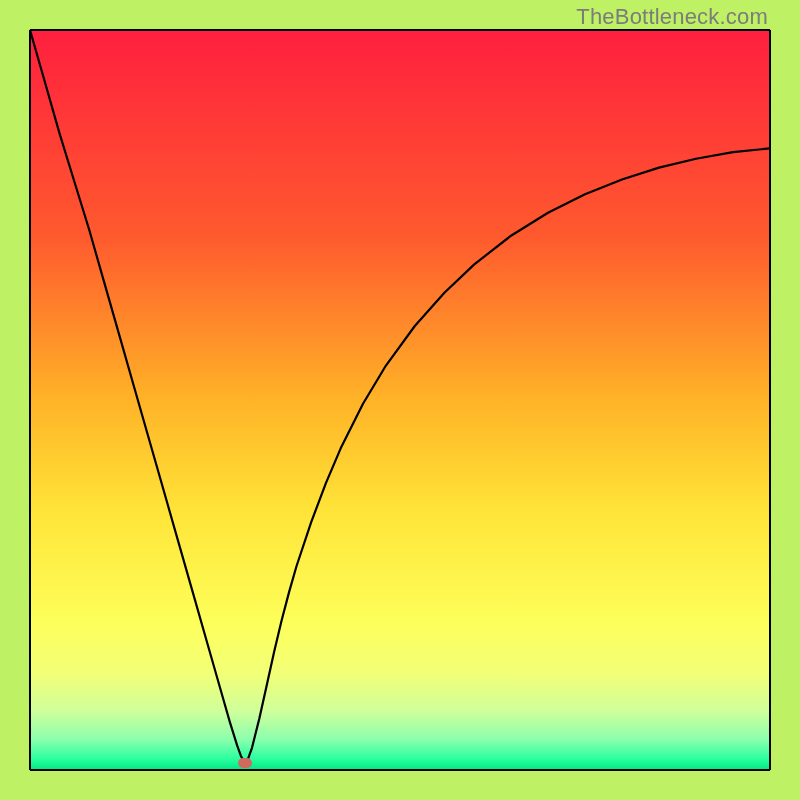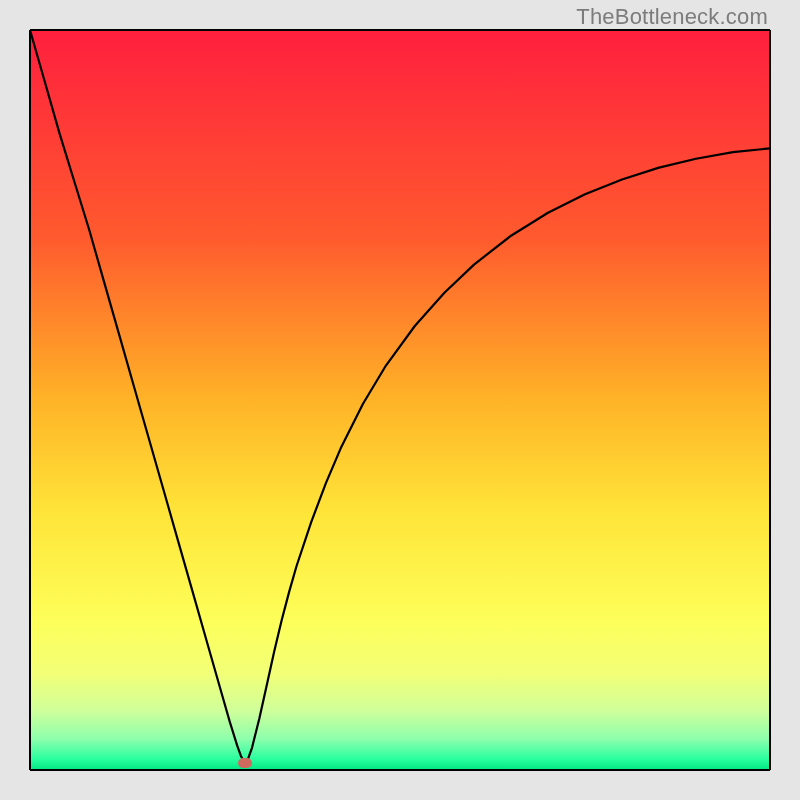--- a/index.html
+++ b/index.html
@@ -8,21 +8,21 @@
     width: 800px;
     height: 800px;
     overflow: hidden;
     background: #000;
     font-family: Arial, Helvetica, sans-serif;
   }
   .frame {
     position: relative;
     width: 800px;
     height: 800px;
-    background: #e5e5e5;
+    background: #bef264;
   }
   .plot-area {
     position: absolute;
     left: 30px;
     top: 30px;
     width: 740px;
     height: 740px;
     
   }
   .stroke-top, .stroke-bottom {

